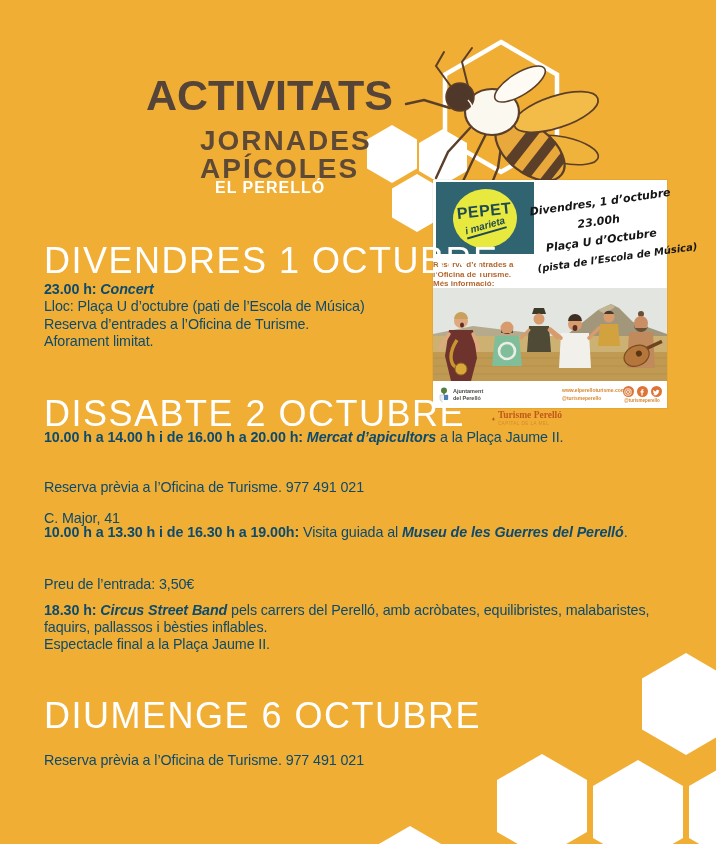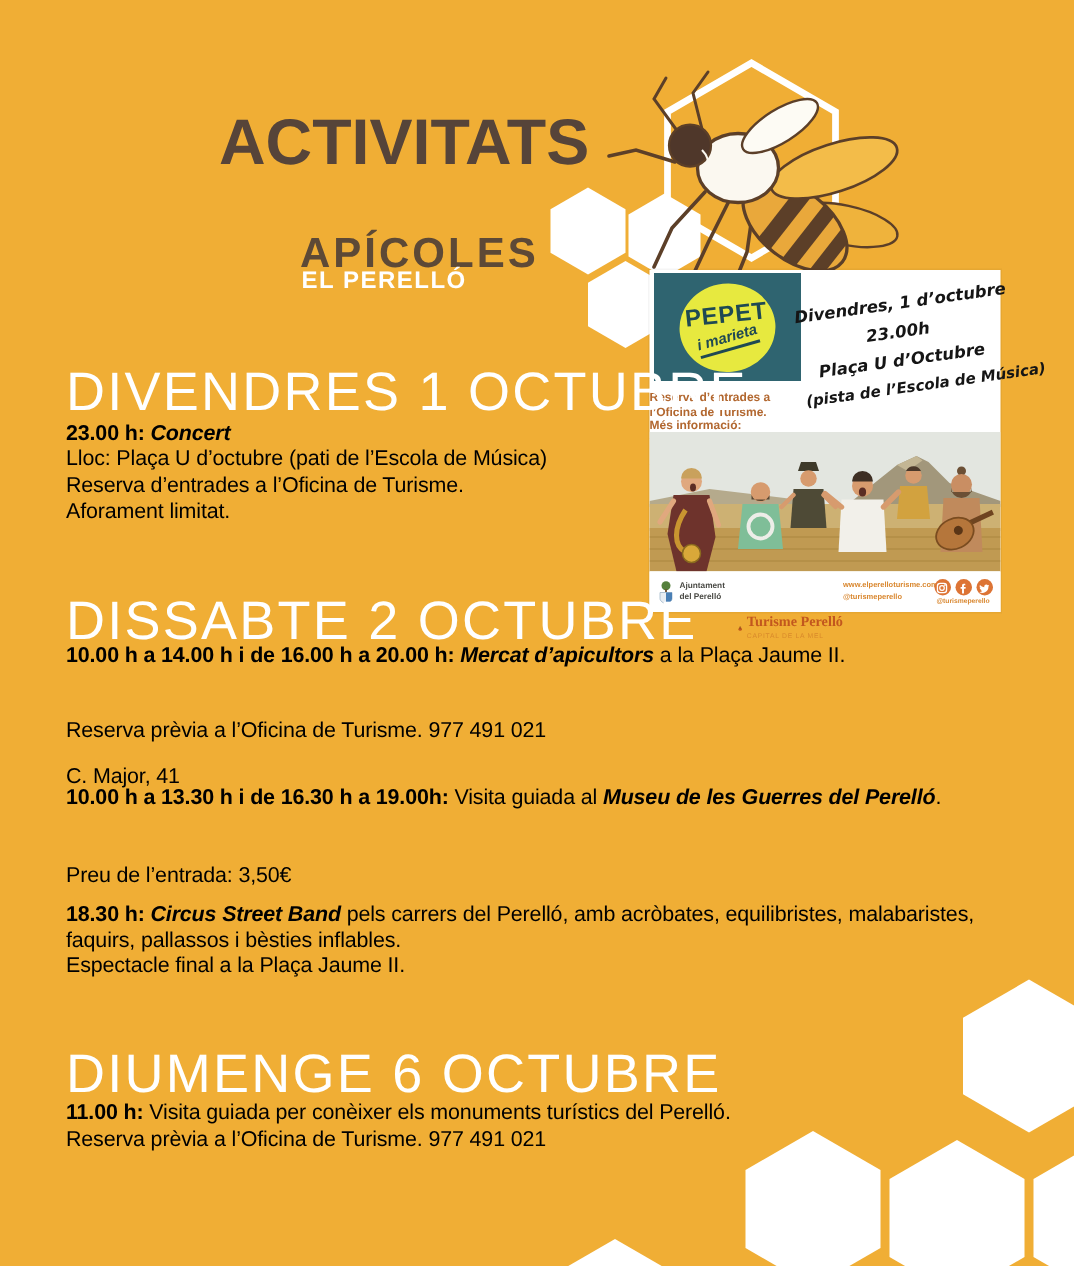--- a/index.html
+++ b/index.html
@@ -7,24 +7,24 @@
     position:relative;width:716px;height:844px;overflow:hidden;
     background:#F0AE35;
     font-family:"Liberation Sans",sans-serif;
     text-decoration:underline;
   }
   .abs{position:absolute;}
   
   .t-main{left:146px;top:74px;font-size:43px;font-weight:700;color:#564439;letter-spacing:0px;line-height:1;}
   .t-sub1{left:200px;top:127px;font-size:28px;font-weight:700;color:#5D4936;letter-spacing:2px;line-height:1;}
   .t-sub2{left:200px;top:155px;font-size:28px;font-weight:700;color:#5D4936;letter-spacing:2px;line-height:1;}
-  .t-sub3{left:201px;top:180px;font-size:16px;font-weight:700;color:#FFFFFF;letter-spacing:1px;line-height:1;}
+  .t-sub3{left:215px;top:180px;font-size:16px;font-weight:700;color:#FFFFFF;letter-spacing:1px;line-height:1;}
   
   .section-h{left:44px;font-size:36px;font-weight:400;color:#FFFFFF;letter-spacing:1.5px;line-height:1;white-space:nowrap;}
-  .body-line{left:44px;font-size:14.3px;color:#000000;line-height:1.2;white-space:nowrap;letter-spacing:-0.1px;}
+  .body-line{left:44px;font-size:14.3px;color:#0c4a6e;line-height:1.2;white-space:nowrap;letter-spacing:-0.1px;}
   .b{font-weight:700;}
   .i{font-style:italic;}
   
   .poster{left:433px;top:180px;width:234px;height:228px;background:#FFFFFF;box-shadow:0 0 0 1px rgba(0,0,0,0.04);}
   .poster .teal{position:absolute;left:3px;top:2px;width:98px;height:72px;background:#2F6470;}
   .poster .logo-circle{position:absolute;left:17px;top:7px;width:64px;height:59px;border-radius:50%;
     background:#E7E93F;display:flex;flex-direction:column;align-items:center;justify-content:center;
     transform:rotate(-6deg);}
   .logo-title{font-size:16px;font-weight:700;color:#1F4953;letter-spacing:0.5px;line-height:1;}
   .logo-sub{font-size:10px;font-style:italic;font-weight:700;color:#1F4953;line-height:1;margin-top:2px;
@@ -94,20 +94,21 @@
       </g>
     </g>
     <ellipse cx="556" cy="112" rx="44" ry="16" fill="#F3BC49" stroke="#5C3F28" stroke-width="1.8" transform="rotate(-18 556 112)"></ellipse>
     <ellipse cx="492" cy="112" rx="27" ry="23" fill="#FBF8F0" stroke="#5C3F28" stroke-width="2.2"></ellipse>
     <ellipse cx="520" cy="84" rx="29" ry="11" fill="#FDFBF4" stroke="#5C3F28" stroke-width="1.6" transform="rotate(-32 520 84)"></ellipse>
     <circle cx="460" cy="97" r="14" fill="#4F372A" stroke="#5C3F28" stroke-width="1.5"></circle>
     <path d="M468,100 q6,6 3,12" stroke="#FBF8F0" stroke-width="1.4" fill="none"></path>
   </svg>
 
   <div class="abs t-main">ACTIVITATS</div>
+  <div class="abs t-sub1">JORNADES</div>
   <div class="abs t-sub2">APÍCOLES</div>
   <div class="abs t-sub3">EL PERELLÓ</div>
 
   <div class="abs poster">
     <div class="teal">
       <div class="logo-circle">
         <div class="logo-title">PEPET</div>
         <div class="logo-sub">i marieta</div>
       </div>
     </div>
@@ -250,16 +251,15 @@
   <div class="abs body-line" style="top:429px"><span class="b">10.00 h a 14.00 h i de 16.00 h a 20.00 h: </span><span class="b i">Mercat d’apicultors</span><span> a la Plaça Jaume II.</span></div>
   <div class="abs body-line" style="top:479px"><span>Reserva prèvia a l’Oficina de Turisme. 977 491 021</span></div>
   <div class="abs body-line" style="top:524px"><span class="b">10.00 h a 13.30 h i de 16.30 h a 19.00h: </span><span>Visita guiada al </span><span class="b i">Museu de les Guerres del Perelló</span><span>.</span></div>
   <div class="abs body-line" style="top:510px"><span>C. Major, 41</span></div>
   <div class="abs body-line" style="top:576px"><span>Preu de l’entrada: 3,50€</span></div>
   <div class="abs body-line" style="top:602px"><span class="b">18.30 h: </span><span class="b i">Circus Street Band</span><span> pels carrers del Perelló, amb acròbates, equilibristes, malabaristes,</span></div>
   <div class="abs body-line" style="top:619px"><span>faquirs, pallassos i bèsties inflables.</span></div>
   <div class="abs body-line" style="top:636px"><span>Espectacle final a la Plaça Jaume II.</span></div>
 
   <div class="abs section-h" style="top:698px">DIUMENGE 6 OCTUBRE</div>
-  <div class="abs body-line" style="top:734px"><span class="b">11.00 h: </span><span>Visita guiada per conèixer els monuments turístics del Perelló.</span></div>
   <div class="abs body-line" style="top:752px"><span>Reserva prèvia a l’Oficina de Turisme. 977 491 021</span></div>
 
 </div>
 
 </body></html>

